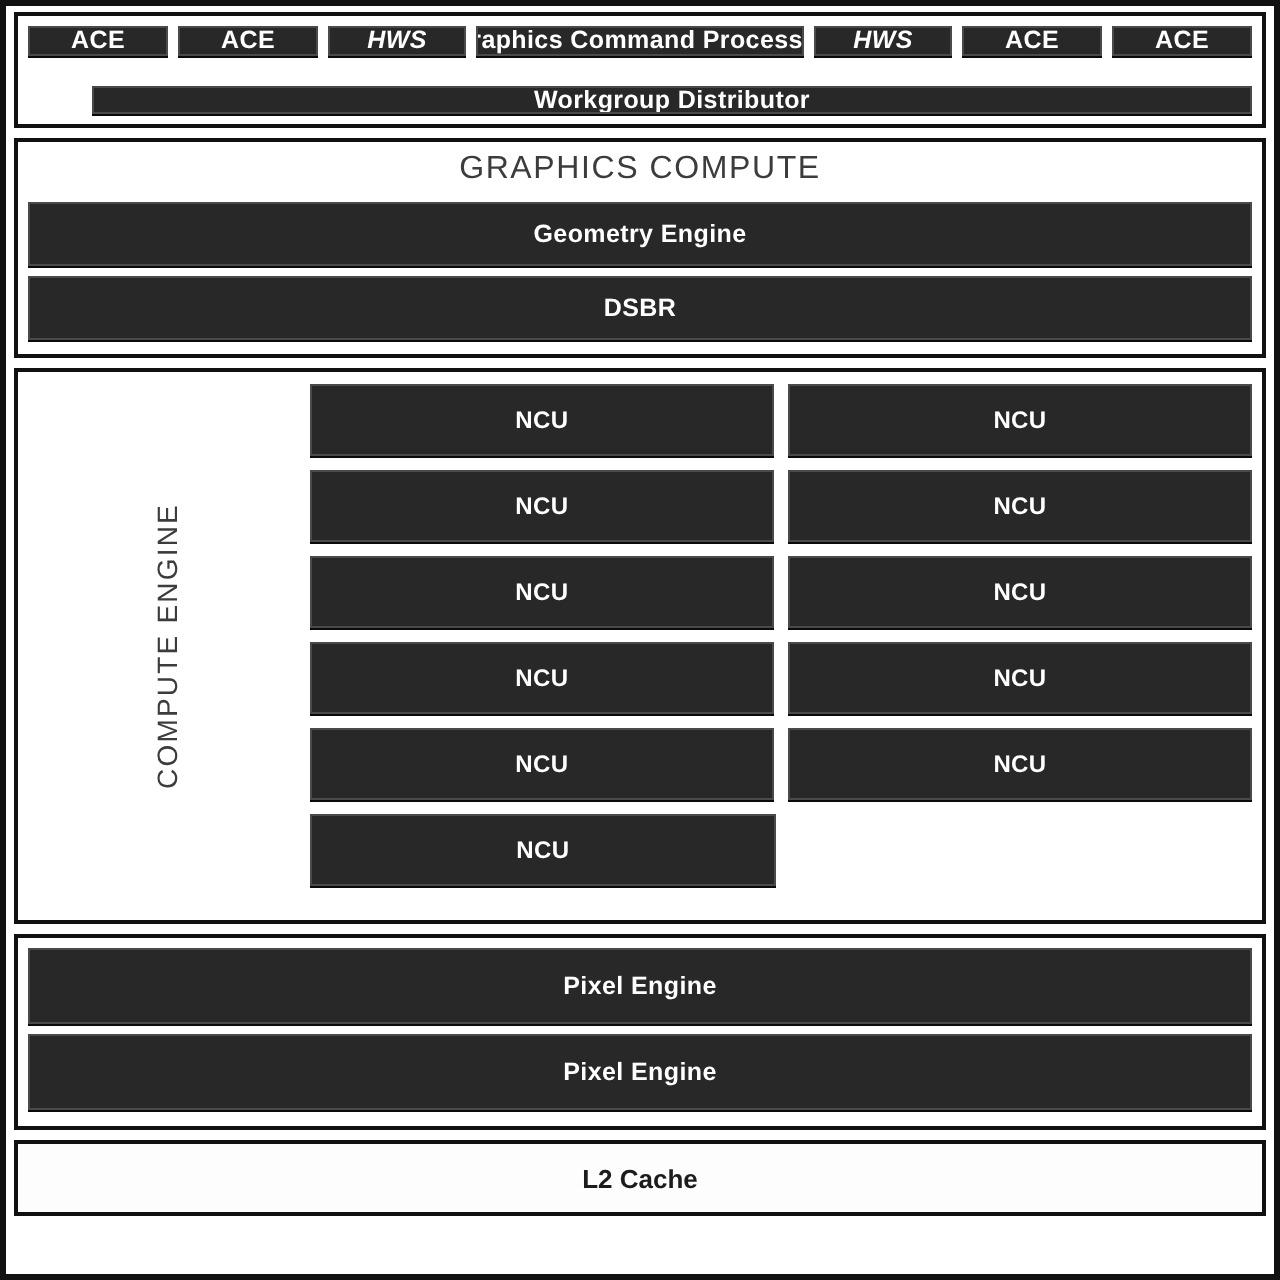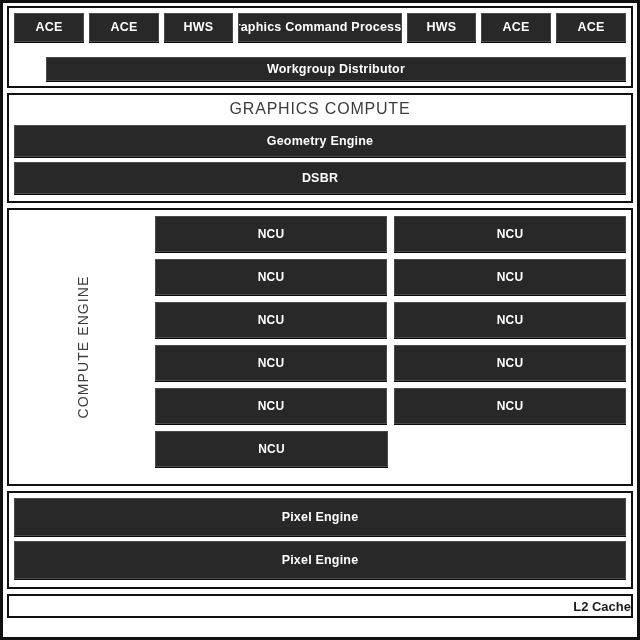--- a/index.html
+++ b/index.html
@@ -65,31 +65,31 @@
     display: flex;
     align-items: center;
     justify-content: center;
     text-align: center;
     line-height: 1;
     white-space: nowrap;
   }
 
   
   #command-panel {
-    height: 82px;
+    height: 58px;
     gap: 15px;
   }
   .cmd-row {
     display: flex;
     gap: 5px;
     height: 36px;
   }
   .cmd-row .block { height: 100%; }
   .ace-block  { flex: 0 0 70px; }
-  .hws-block  { flex: 0 0 69px; }
+  .hws-block  { flex: 0 0 69px; font-style: italic; }
   .gcp-block  { flex: 1 1 auto; }
   .wgd-row {
     display: flex;
     height: 29px;
     padding-left: 32px;
   }
   .wgd-row .block { flex: 1 1 auto; height: 100%; }
 
   
   #graphics-pipeline-panel {
@@ -150,24 +150,23 @@
   }
 
   
   #pixel-engine-panel {
     height: 98px;
   }
   .pe-block { height: 38px; }
 
   
   #l2-panel {
-    height: 24px;
+    height: 38px;
     padding: 0;
     justify-content: center;
-    align-items: flex-end;
   }
   #l2-panel .block-light { height: 100%; }
 </style>
 </head>
 <body>
 
 <div class="diagram">
 
   <div class="panel" id="command-panel">
     <div class="cmd-row">

